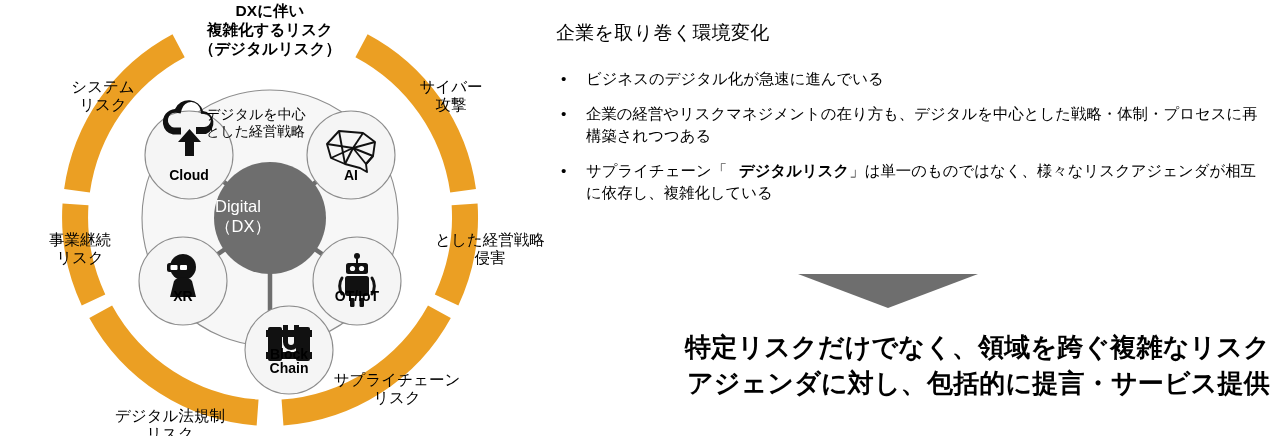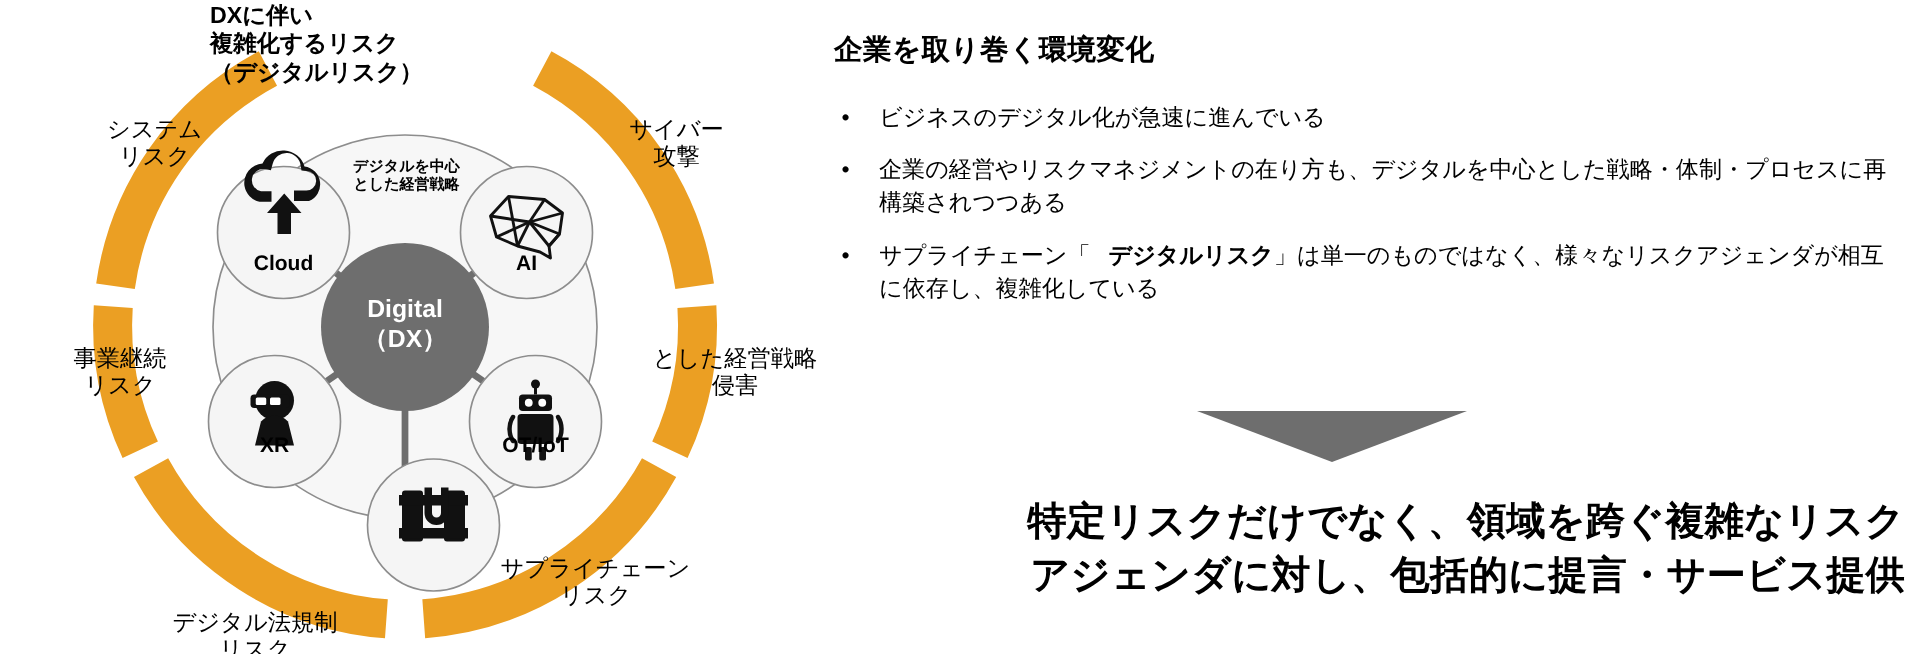--- a/index.html
+++ b/index.html
@@ -48,65 +48,65 @@
     font-weight: bold;
     font-size: 14px;
     line-height: 1.02;
     text-align: center;
     color: #000;
     white-space: pre-line;
   }
 
   .center-label {
     position: absolute;
-    font-weight: bold;
+    font-weight: normal;
     font-size: 16.5px;
     line-height: 1.22;
-    text-align: center;
+    text-align: left;
     color: #ffffff;
     white-space: pre-line;
   }
 
   .inner-caption {
     position: absolute;
-    font-size: 10px;
-    font-weight: bold;
+    font-size: 14px;
+    font-weight: normal;
     line-height: 1.2;
-    text-align: center;
+    text-align: left;
     color: #000;
     white-space: pre-line;
   }
 
   #diagram-title {
     position: absolute;
     left: 140px;
     top: 2px;
     width: 260px;
-    text-align: left;
+    text-align: center;
     font-weight: bold;
     font-size: 15.5px;
     line-height: 1.22;
     white-space: pre-line;
     color: #000;
   }
 
   
   #text-panel {
     position: absolute;
     left: 540px;
     top: 0;
     width: 740px;
     height: 436px;
   }
   #env-heading {
     position: absolute;
     left: 16px;
     top: 20px;
     font-size: 19px;
-    font-weight: bold;
+    font-weight: normal;
     letter-spacing: 0.3px;
     color: #000;
     text-align: center;
   }
   #bullet-list {
     position: absolute;
     left: 16px;
     top: 68px;
     width: 706px;
     list-style: none;
@@ -292,20 +292,22 @@
 
   <div class="ring-label" style="left:48px; top:78px; width:110px;">システム
 リスク</div>
 
   <div class="node-label" style="left:144px; top:168px; width:90px;">Cloud</div>
 
   <div class="node-label" style="left:306px; top:168px; width:90px;">AI</div>
 
   <div class="node-label" style="left:312px; top:289px; width:90px;">OT/IoT</div>
 
+  <div class="node-label" style="left:244px; top:347px; width:90px;">Block
+Chain</div>
 
   <div class="node-label" style="left:138px; top:289px; width:90px;">XR</div>
 </div>
 
 <div id="text-panel">
 
   <div id="env-heading">企業を取り巻く環境変化</div>
 
   <ul id="bullet-list">
       <li><span class="bullet-dot">•</span><span><span>ビジネスのデジタル化が急速に進んでいる</span></span></li>

